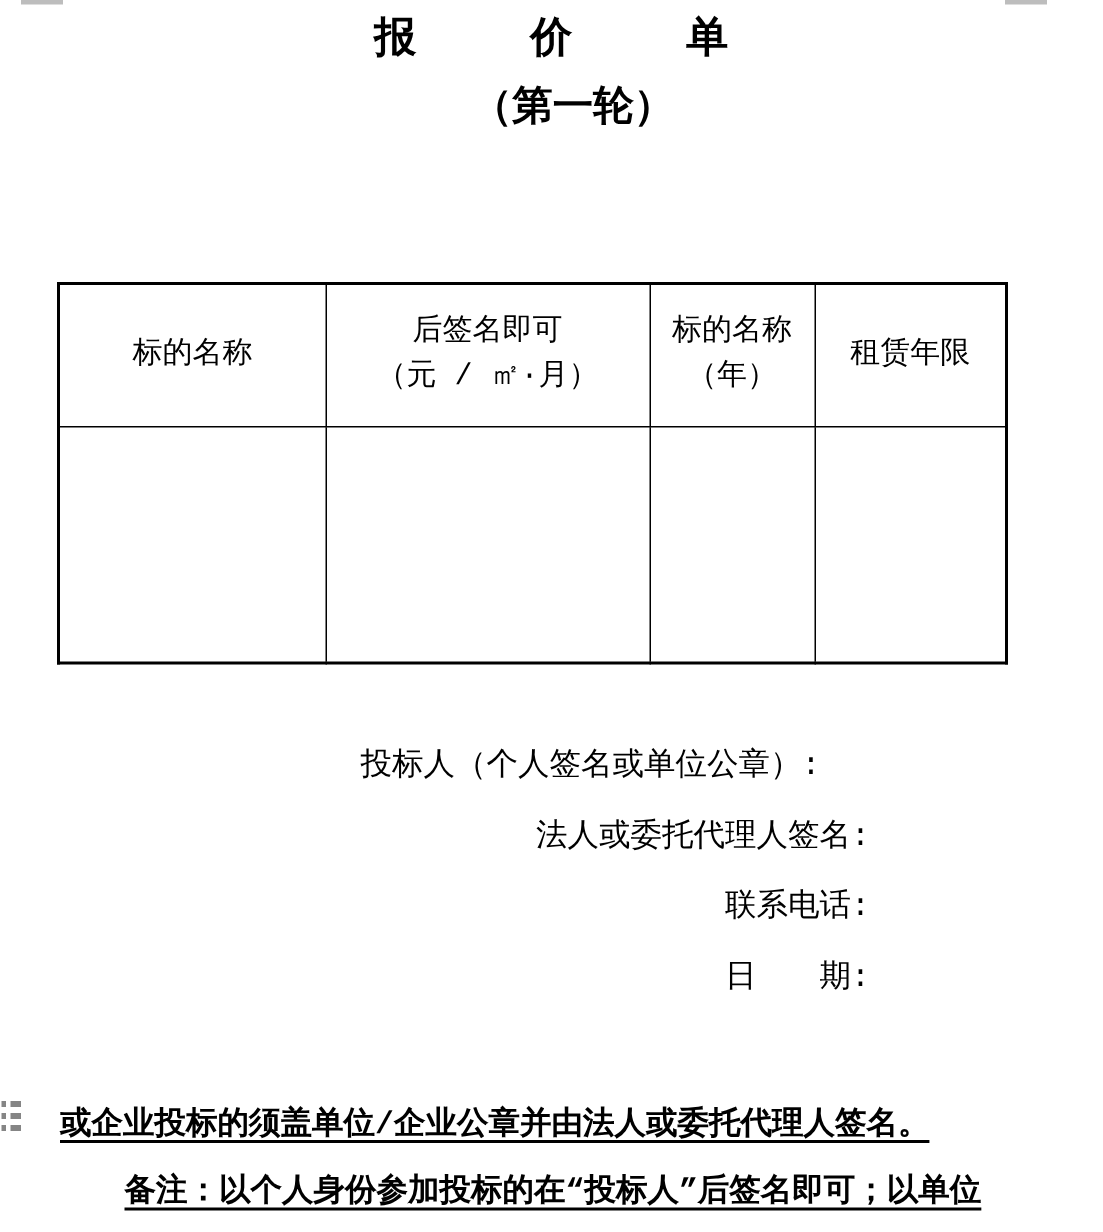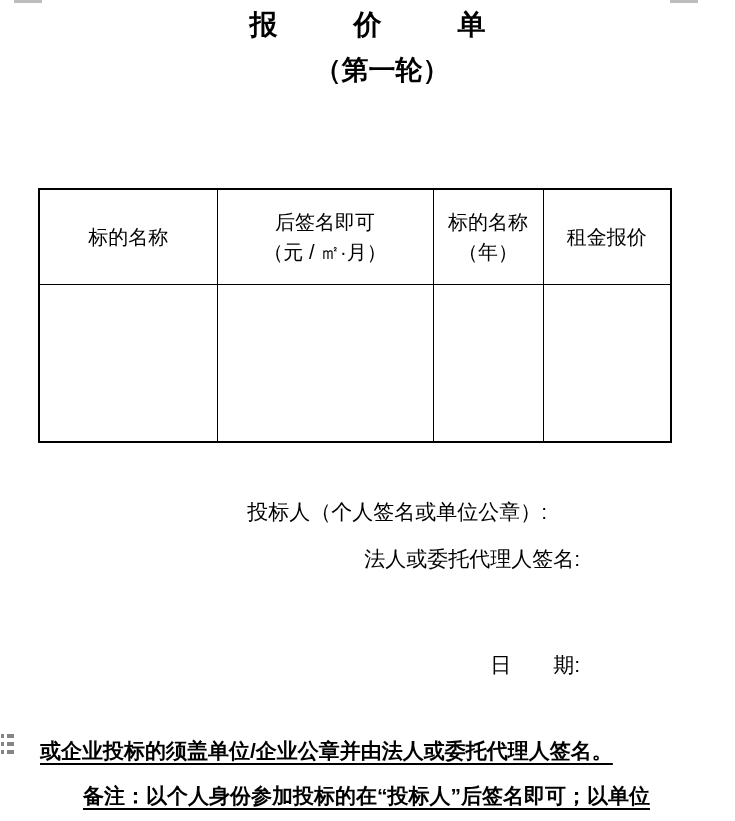--- a/index.html
+++ b/index.html
@@ -1,21 +1,21 @@
 <!DOCTYPE html>
 <html><head>
 <meta charset="utf-8">
 <style>
   html,body { margin:0; padding:0; background:#fff; }
   .page {
     position:relative;
     width:735px; height:821px;
     background:#ffffff;
     overflow:hidden;
-    font-family:Liberation Sans, sans-serif;
+    font-family:Liberation Mono, monospace;
     color:#000;
   }
 
   
   .edge-strip { position:absolute; top:0; height:3px; width:28px; }
 
   
   .rev-row { position:absolute; left:0; width:16px; height:4px; }
   .rev-row i { position:absolute; top:0; display:block; height:4px; }
   .rev-a { left:1px; width:3px; }
@@ -52,21 +52,21 @@
 
   .sig-line {
     position:absolute; left:0; width:580px;
     text-align:right;
     font-size:21px; line-height:26px;
     white-space:pre;
   }
   .sig-1 { top:499px; padding-right:33px; width:547px; }
   .sig-2 { top:546px; }
   .sig-3 { top:593px; }
-  .sig-4 { top:640px;margin-top:12px; }
+  .sig-4 { top:640px; }
 
   .note {
     position:absolute; top:728px; left:40px; width:634px;
     font-size:21px; font-weight:bold; line-height:45px;
   }
   .note .nline span {
     text-decoration:underline;
     text-decoration-thickness:1.5px;
     text-underline-offset:5px;
   }
@@ -110,34 +110,35 @@
       </td>
       <td>
         <div>后签名即可</div>
         <div>（元 / ㎡·月）</div>
       </td>
       <td>
         <div>标的名称</div>
         <div>（年）</div>
       </td>
       <td>
-        <div>租金报价</div>
+        <div>租赁年限</div>
       </td>
     </tr>
     <tr class="body-row">
       <td></td>
       <td></td>
       <td></td>
       <td></td>
     </tr>
   </tbody>
     </table>
 
   <div class="sig-line sig-1">投标人（个人签名或单位公章）:</div>
   <div class="sig-line sig-2">法人或委托代理人签名:</div>
+  <div class="sig-line sig-3">联系电话:</div>
   <div class="sig-line sig-4">日　　期:</div>
 
   <div class="note">
     <div class="nline nline-2"><span>或企业投标的须盖单位/企业公章并由法人或委托代理人签名。</span></div>
     <div class="nline nline-1"><span>备注：以个人身份参加投标的在“投标人”后签名即可；以单位</span></div>
   </div>
 
 </div>
 
 </body></html>

